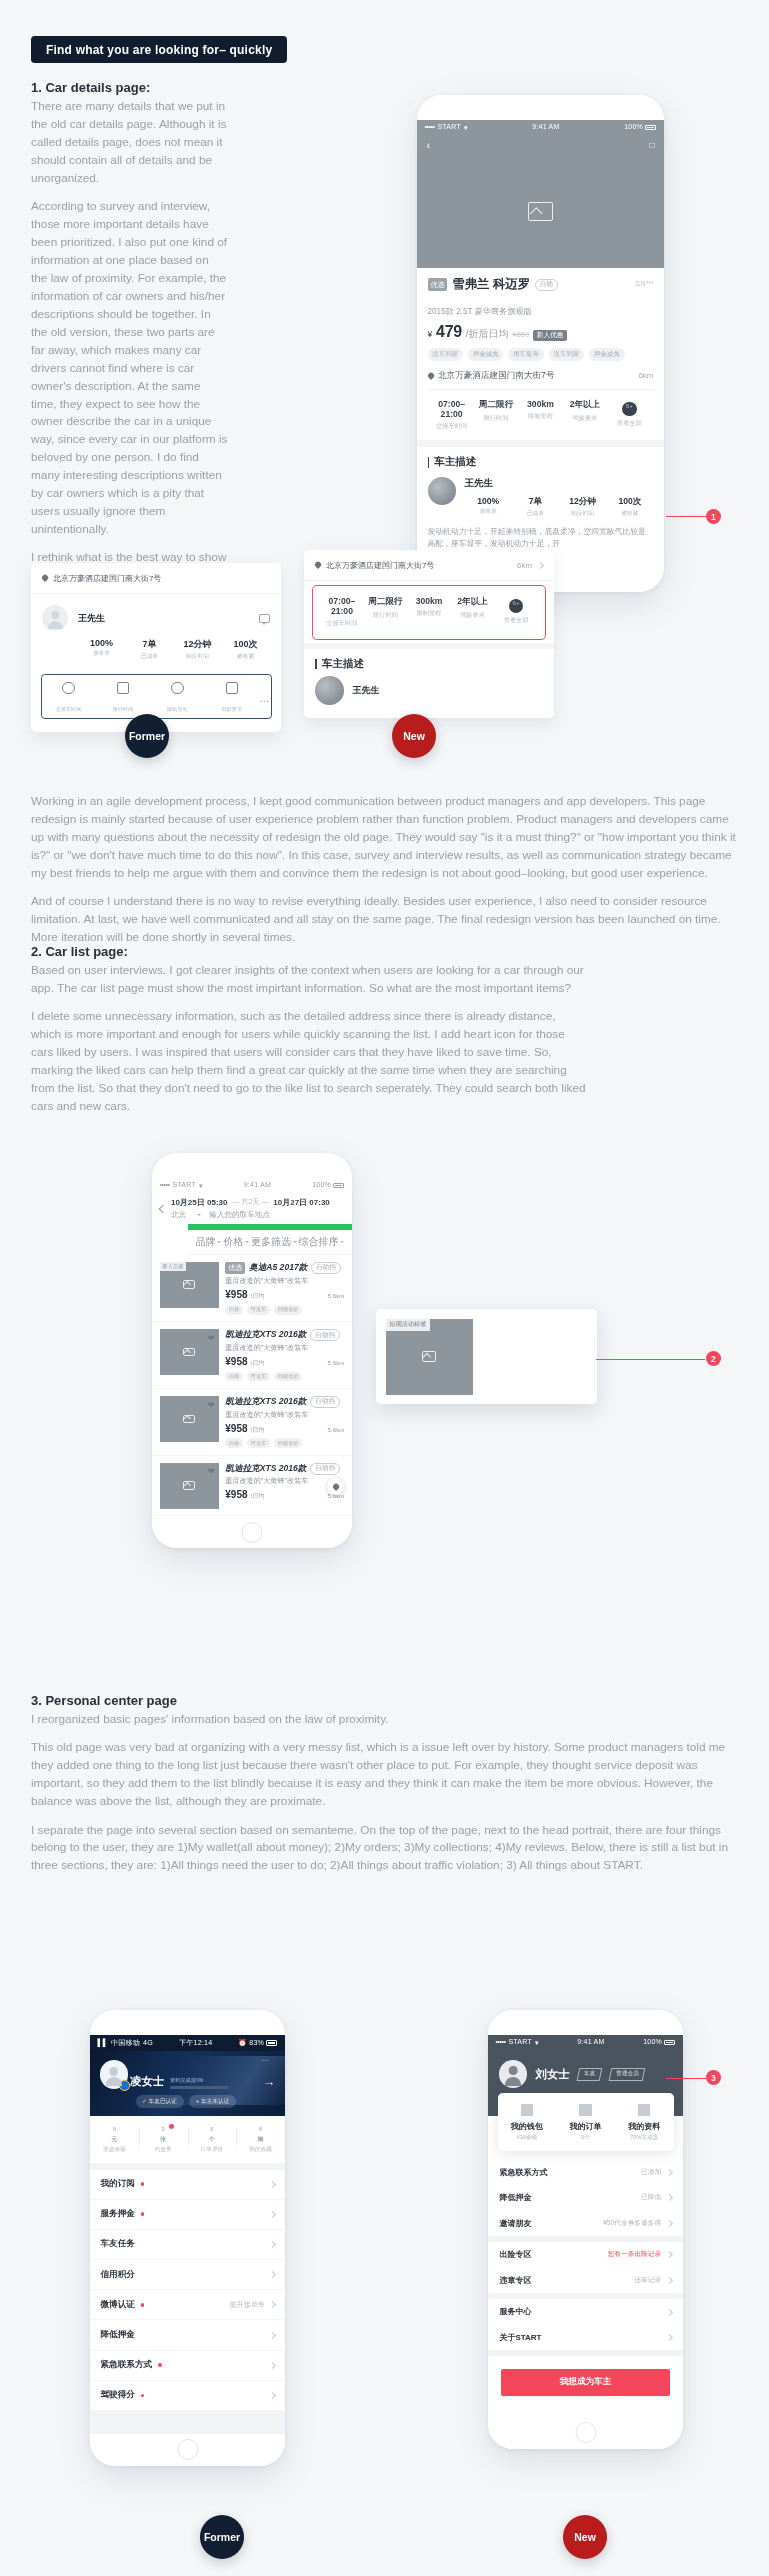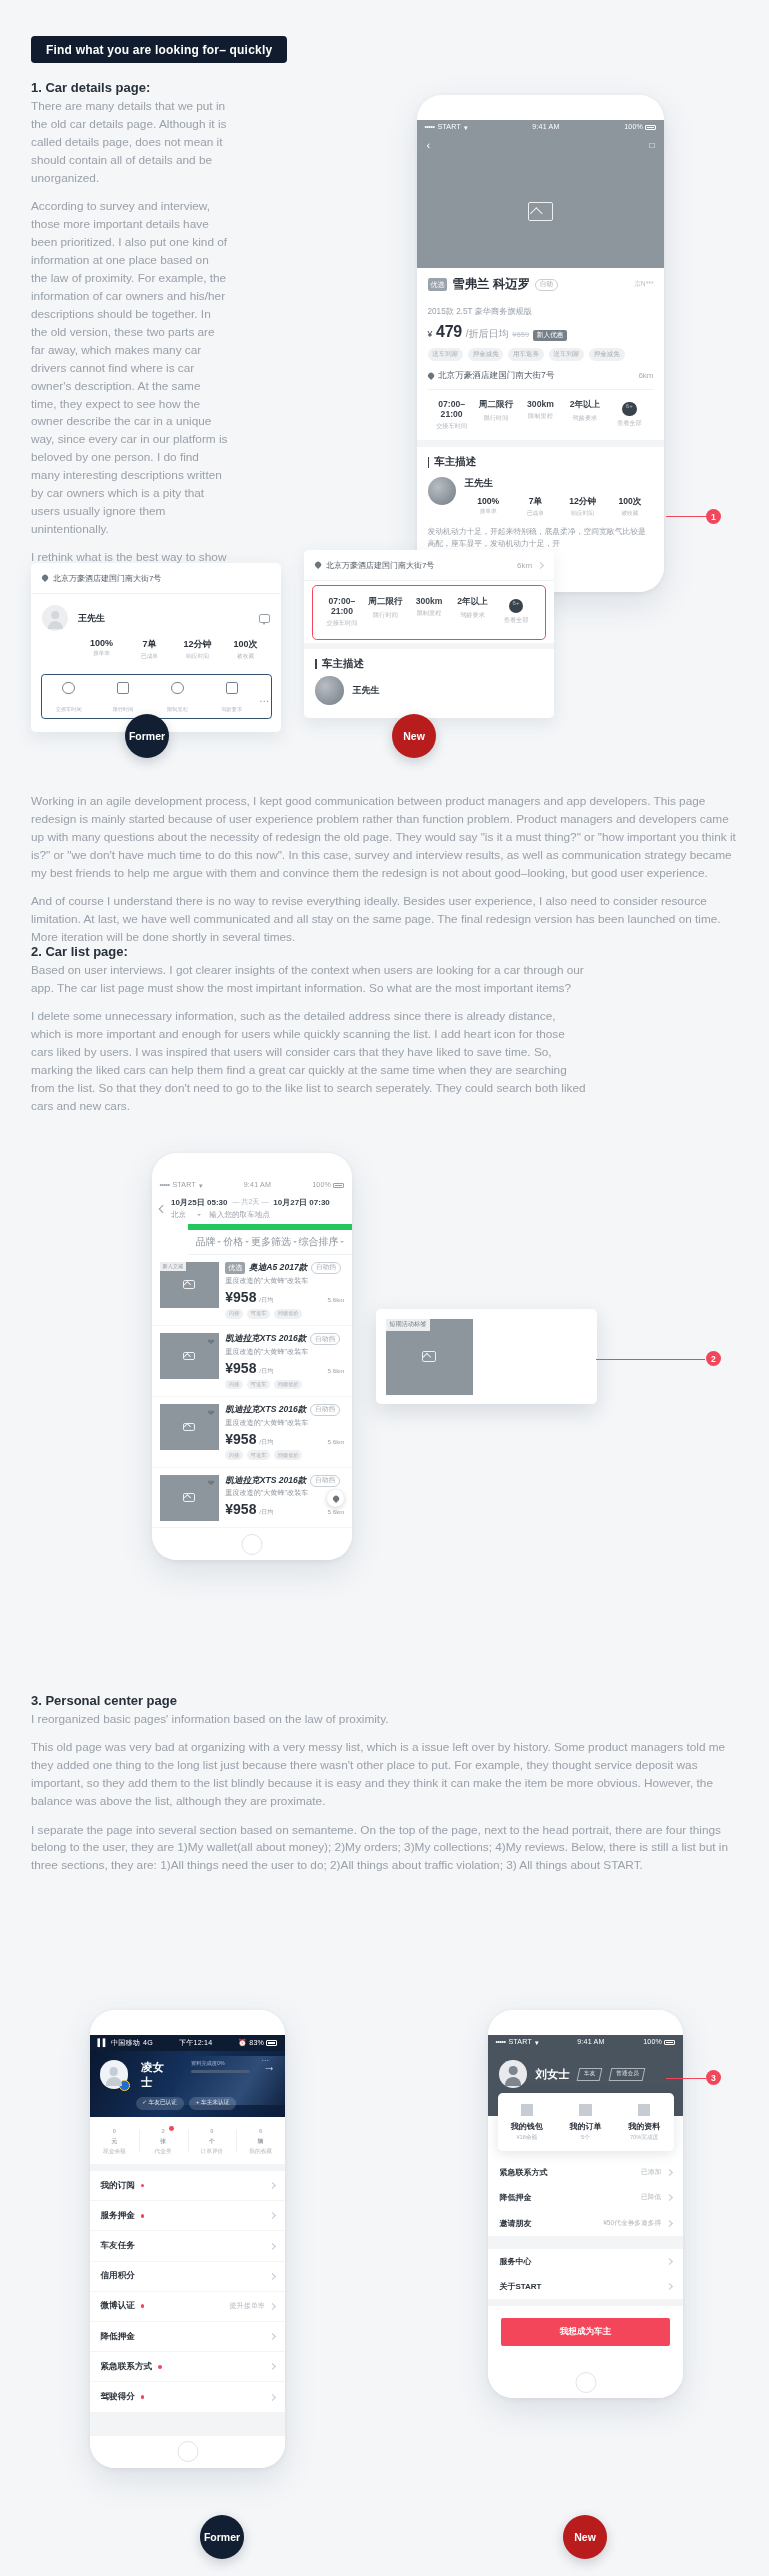--- a/index.html
+++ b/index.html
@@ -150,21 +150,21 @@
   .ls-thumb { width:59px; height:46px; background:#8d959d; flex:0 0 59px; position:relative; display:flex; align-items:center; justify-content:center; }
   .ls-thumb .ph-img { width:11.4px; height:8.6px; border-width:1px; }
   .ls-thumb .ph-img::after { width:3.8px; height:3.8px; border-width:1px; left:1px; bottom:1px; }
   .ls-badge { position:absolute; left:0; top:0; background:#eceef0; color:#8d959d; font-size:5.2px; padding:1px 2.9px; }
   .heart { position:absolute; right:3.8px; top:3.8px; color:#6f777f; font-size:8.6px; }
   .ls-info { flex:1; min-width:0; }
   .ls-name { display:flex; align-items:center; gap:3.8px; }
   .ls-name b { font-size:8.6px; color:#2c333c;font-style:italic; }
   .ls-sub { font-size:7.1px; color:#8d959d; margin-top:1.9px; }
   .ls-price { display:flex; align-items:baseline; gap:2.9px; margin-top:2.9px; }
-  .ls-price b { font-size:14px; color:#2c333c; }
+  .ls-price b { font-size:10px; color:#2c333c; }
   .ls-price span { font-size:6.2px; color:#9aa1a9; }
   .ls-km { margin-left:auto; font-size:6.2px; color:#b2b8be; }
   .ls-chips { display:flex; gap:3.8px; margin-top:3.8px; }
   .ls-chips .chip { font-size:5.2px; padding:1.4px 3.8px; }
   .loc-fab { position:absolute; right:7.6px; bottom:53px; width:17px; height:17px; border-radius:50%; background:#fff; box-shadow:0 1px 4.8px rgba(0,0,0,.2); display:flex; align-items:center; justify-content:center; }
   .loc-fab .pin { margin:0; }
 
   
   #popup-anno { position:absolute; left:376px; top:1309px; width:221px; background:#fff;
     border-radius:4.8px; box-shadow:0 7.6px 21px rgba(60,75,100,.16); padding:9.5px; display:flex; gap:9.5px; }
@@ -176,21 +176,21 @@
   .pa-row { display:flex; align-items:center; gap:5.7px; }
   .pa-t { font-size:7.1px; color:#3b434c; font-weight:bold; }
   .pa-box { background:#dfe2e6; color:#3b434c; font-size:6.7px; padding:2.9px 0; text-align:center; border-radius:1px; }
 
   
   #phone-old { position:absolute; left:90px; top:2010px; width:195px; }
   .old-status { background:#0d1b33; color:#ffffff; }
   .old-hero { background:linear-gradient(115deg,#0a1830 0%, #14315c 45%, #0c1d3a 100%); padding:9.5px 9.5px 7.6px 9.5px; position:relative; overflow:hidden; }
   .old-hero::after { content:""; position:absolute; right:-19px; top:5.7px; width:124px; height:49px; background:linear-gradient(100deg, rgba(255,255,255,0) 0%, rgba(120,170,230,.30) 55%, rgba(255,255,255,0) 100%); transform:skewX(-24deg); }
   .oh-dots { position:absolute; right:15px; top:5.7px; color:#dfe8f5; font-size:7.6px; letter-spacing:1px; }
-  .oh-row { display:flex; align-items:flex-start; gap:13px; position:relative; z-index:2; }
+  .oh-row { display:flex; align-items:flex-end; gap:2px; position:relative; z-index:2; }
   .oh-av { width:28.5px; height:28.5px; border-radius:50%; background:#f0f3f7; position:relative; flex:0 0 28.5px; }
   .oh-av::before { content:""; position:absolute; left:50%; top:6.7px; transform:translateX(-50%); width:8.6px; height:8.6px; border-radius:50%; background:#c6ccd4; }
   .oh-av::after { content:""; position:absolute; left:50%; bottom:2.9px; transform:translateX(-50%); width:16px; height:8.6px; border-radius:8.6px 8.6px 0 0; background:#c6ccd4; }
   .oh-medal { position:absolute; right:-1.9px; bottom:-1.9px; width:10.5px; height:10.5px; border-radius:50%; background:#1c6fd0; border:1.2px solid #ffc83d; }
   .oh-name { font-size:11.4px; color:#fff; font-weight:bold; }
   .oh-prog { font-size:5.2px; color:#aebdd2; }
   .oh-barline { height:2.4px; background:#4a5d78; border-radius:1.9px; margin-top:2.9px; width:59px; }
   .oh-arrow { margin-left:auto; color:#dbe4f0; font-size:12.4px; }
   .oh-tags { display:flex; gap:5.7px; margin-top:6.7px; position:relative; z-index:2; padding-left:36px; }
   .oh-tag { background:rgba(255,255,255,.16); color:#e4ecf7; font-size:5.7px; padding:2.4px 6.7px; border-radius:7.6px; }
@@ -784,20 +784,36 @@
       </div>
       <div class="np-row">
         <b>邀请朋友</b>
         <span class="right">
             <span>¥50代金券多邀多得</span>
             <span class="arr"></span>
           </span>
       </div>
     </div>
     <div class="np-gap"></div>
+    <div class="np-list" style="margin-top:0;">
+      <div class="np-row">
+        <b>出险专区</b>
+        <span class="right red">
+            <span>您有一条出险记录</span>
+            <span class="arr"></span>
+          </span>
+      </div>
+      <div class="np-row">
+        <b>违章专区</b>
+        <span class="right">
+            <span>违章记录</span>
+            <span class="arr"></span>
+          </span>
+      </div>
+    </div>
     <div class="np-gap"></div>
     <div class="np-list" style="margin-top:0;">
       <div class="np-row">
         <b>服务中心</b>
         <span class="right">
             <span class="arr"></span>
           </span>
       </div>
       <div class="np-row">
         <b>关于START</b>

